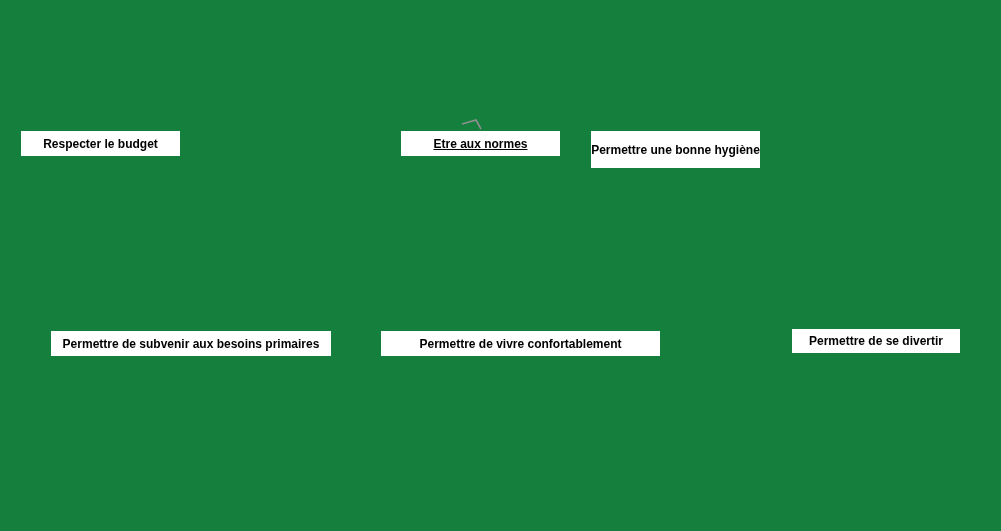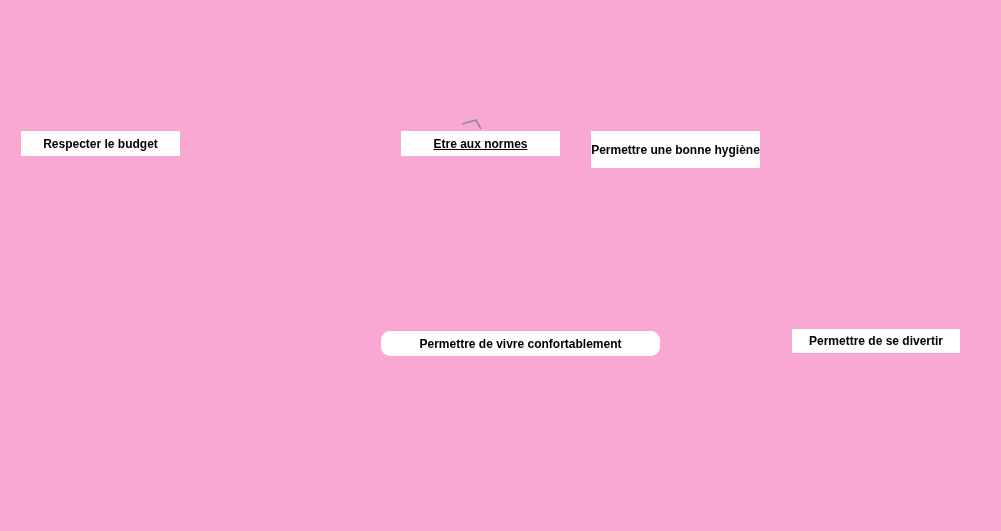--- a/index.html
+++ b/index.html
@@ -4,21 +4,21 @@
 <style>
   html, body {
     margin: 0;
     padding: 0;
     background: #000000;
   }
   #canvas {
     position: relative;
     width: 1001px;
     height: 531px;
-    background: #f9a8d4;
+    background: #15803d;
     overflow: hidden;
     font-family: "Liberation Sans", sans-serif;
   }
   .node {
     position: absolute;
     background: #ffffff;
     color: #000000;
     font-size: 12px;
     font-weight: bold;
     display: flex;
@@ -47,18 +47,19 @@
   </svg>
 
   <div class="node" style="left:21px;  top:131px; width:159px; height:25px;">Respecter le budget</div>
 
 
   <div class="node" style="left:401px; top:131px; width:159px; height:25px;text-decoration:underline;">Etre aux normes</div>
 
   <div class="node" style="left:591px; top:131px; width:169px; height:37px;">Permettre une bonne hygiène</div>
 
 
+  <div class="node" style="left:51px;  top:331px; width:280px; height:25px;">Permettre de subvenir aux besoins primaires</div>
 
-  <div class="node" style="left:381px; top:331px; width:279px; height:25px;border-radius:9px;">Permettre de vivre confortablement</div>
+  <div class="node" style="left:381px; top:331px; width:279px; height:25px;">Permettre de vivre confortablement</div>
 
   <div class="node" style="left:792px; top:329px; width:168px; height:24px;">Permettre de se divertir</div>
 
 </div>
 
 </body></html>

